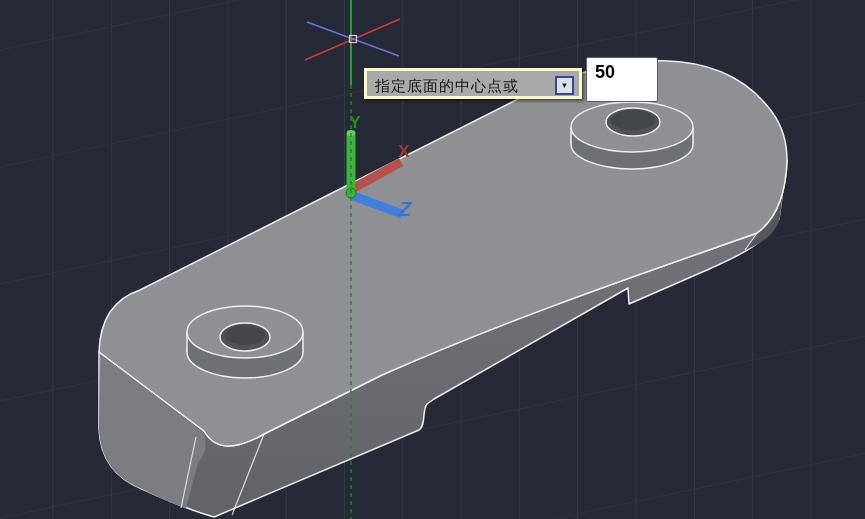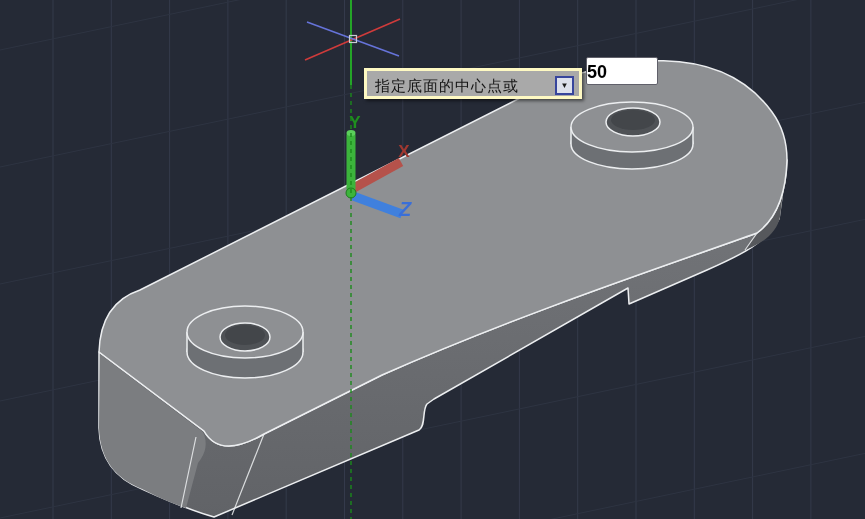--- a/index.html
+++ b/index.html
@@ -8,23 +8,23 @@
   .stage svg{position:absolute;left:0;top:0;}
   .dyn-tooltip{position:absolute;left:364px;top:68px;width:218px;height:31px;
     box-sizing:border-box;border:3px solid #fef9c3;
     box-shadow:2px 2px 3px rgba(0,0,0,.5);
     font-size:15px;line-height:29px;white-space:nowrap;}
   .dyn-tooltip .prompt{margin-left:8px;letter-spacing:1px;}
   .opt-btn{position:absolute;right:5px;top:5px;width:19px;height:19px;
     box-sizing:border-box;background:#dde1ec;border:2px solid #37459c;
     display:flex;align-items:center;justify-content:center;cursor:pointer;}
   .opt-btn .arrow{font-size:8px;color:#1b1b1b;line-height:8px;}
-  .dyn-input{position:absolute;left:586px;top:57px;width:72px;height:28px;
+  .dyn-input{position:absolute;left:586px;top:57px;width:72px;height:45px;
     box-sizing:border-box;border:1px solid #60606a;border-radius:2px;
-    font-size:18px;line-height:29px;padding-left:0;font-weight:bold;}
+    font-size:18px;line-height:29px;padding-left:8px;font-weight:bold;}
 </style>
 </head>
 <body>
 
 <div class="stage">
 <svg width="865" height="519" viewBox="0 0 865 519">
   <defs>
     <linearGradient id="gFront" x1="0" y1="0" x2="0" y2="1">
       <stop offset="0" stop-color="#75777b"></stop>
       <stop offset="1" stop-color="#616367"></stop>

